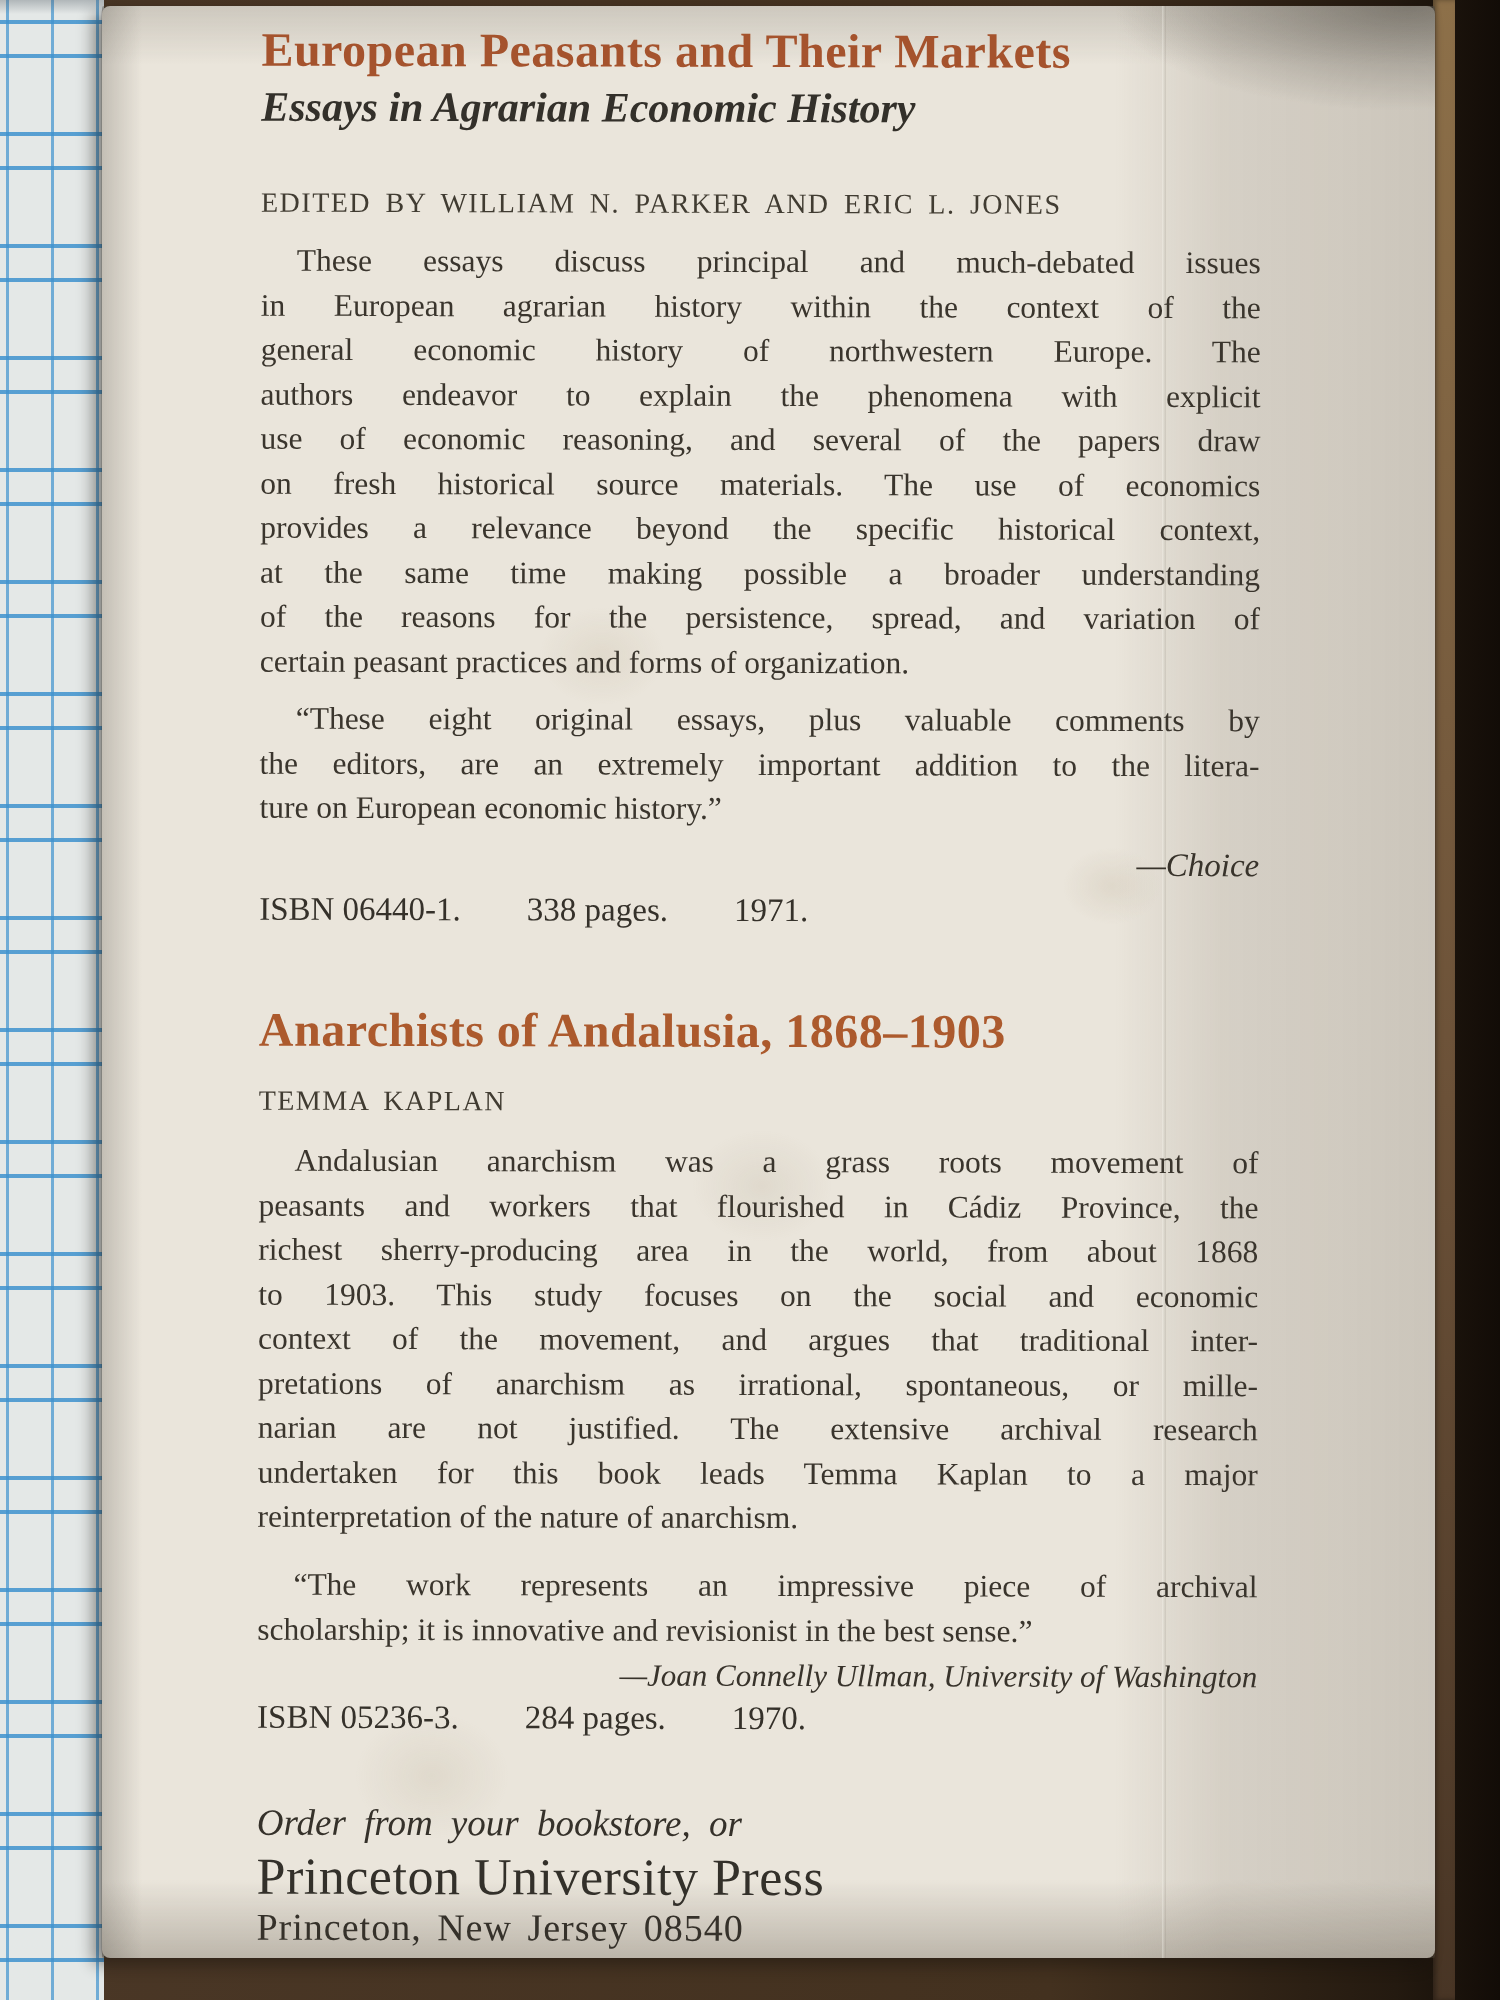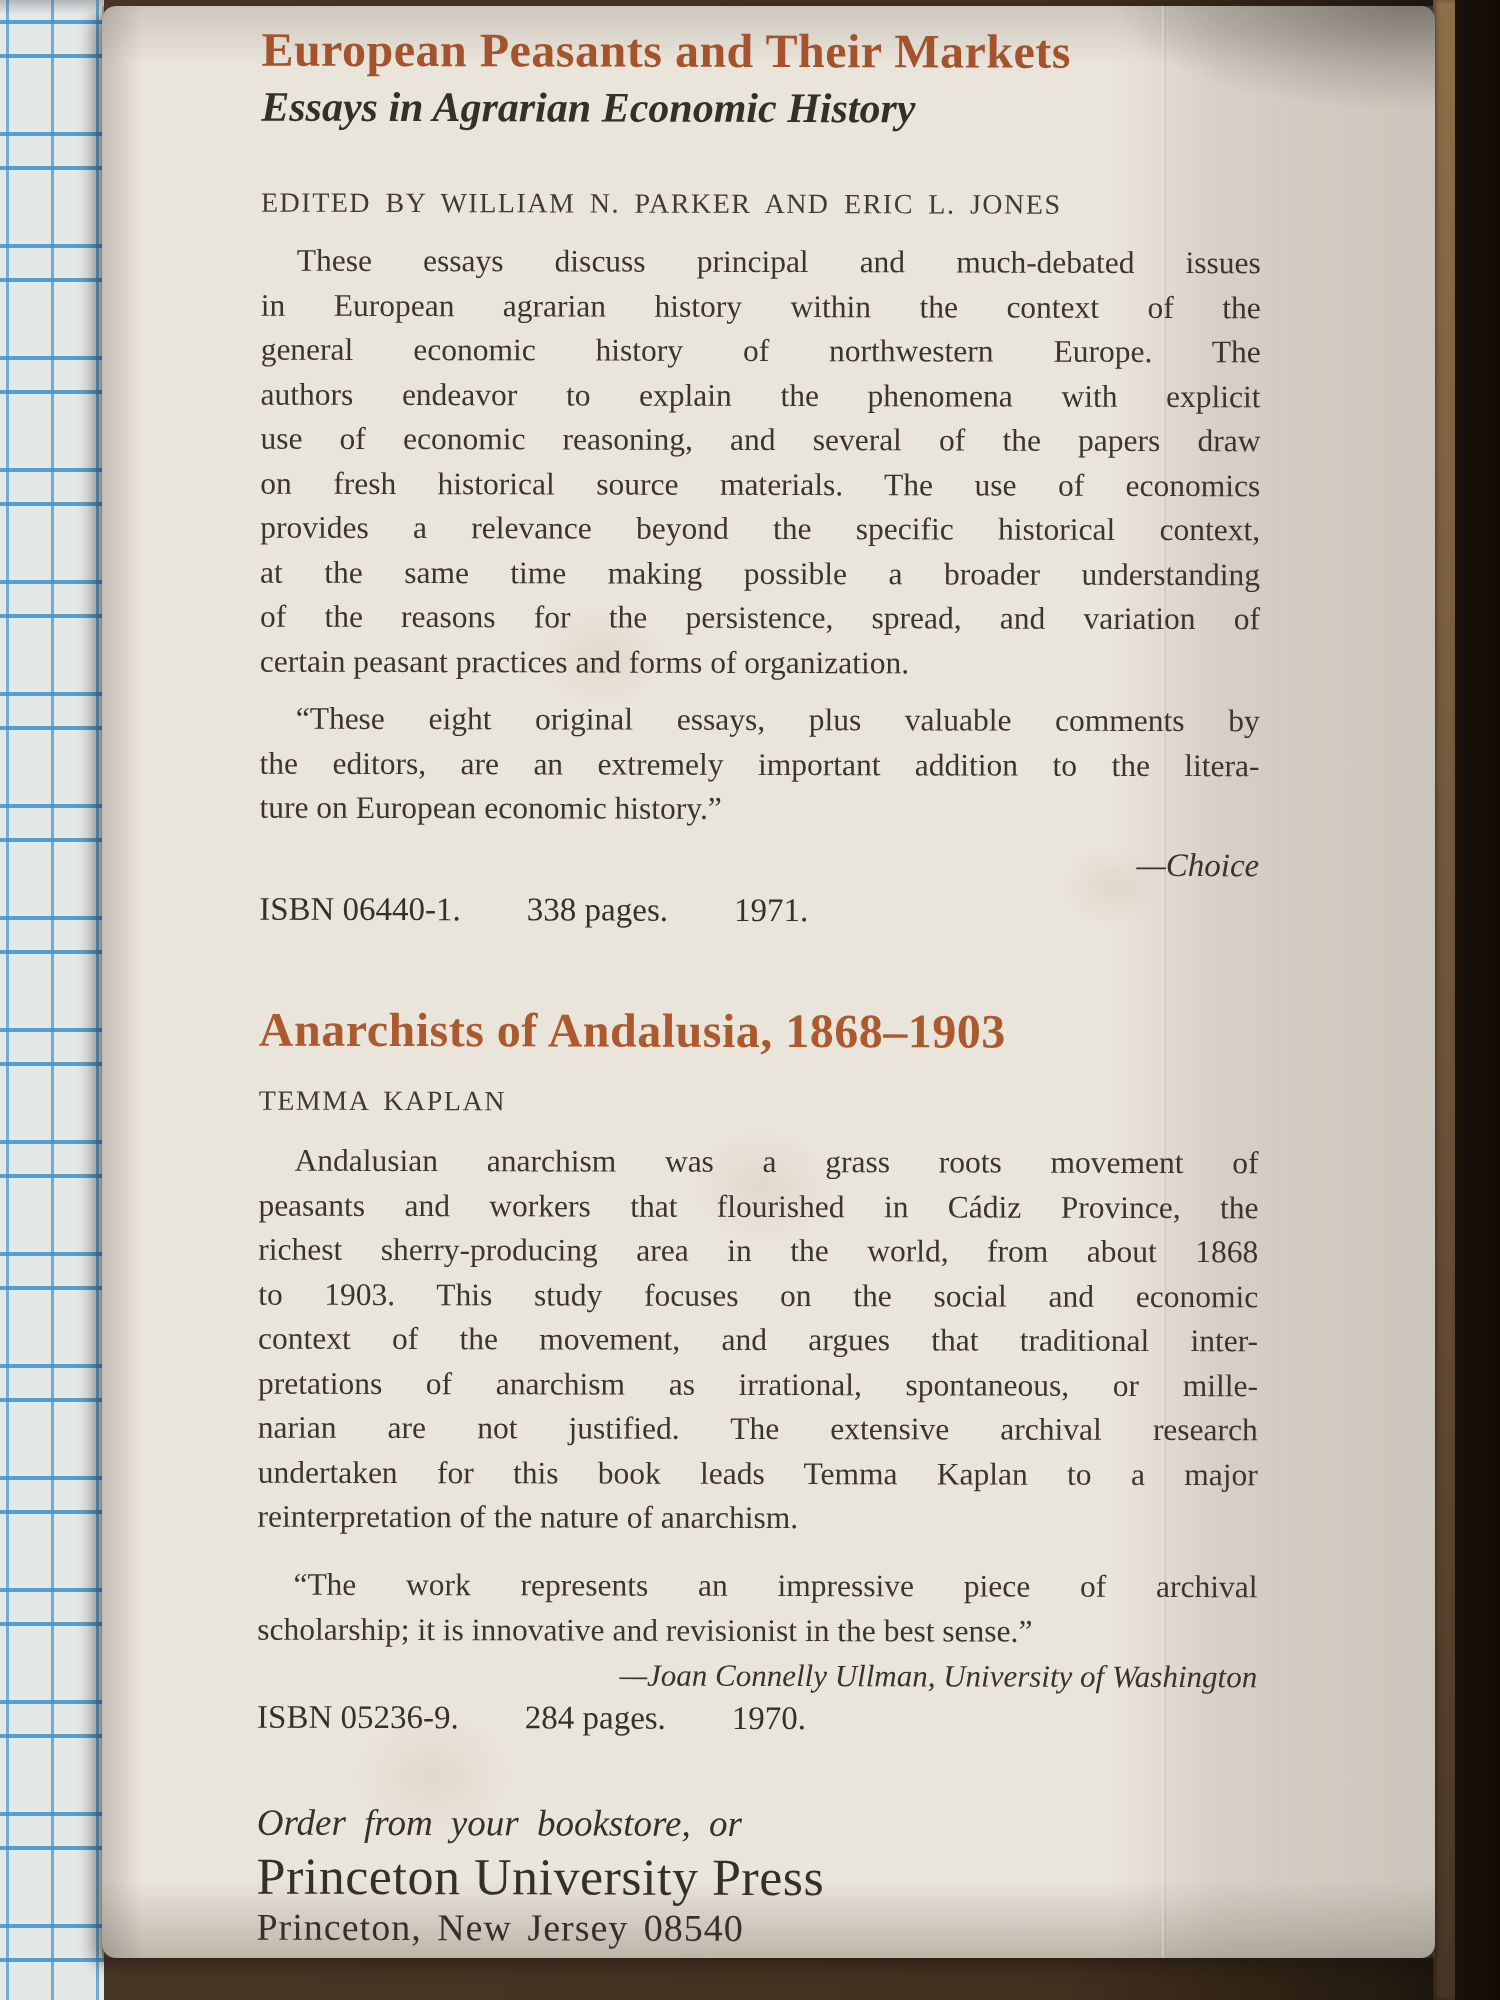--- a/index.html
+++ b/index.html
@@ -28,21 +28,21 @@
   
   .board-edge {
     position:absolute; left:1433px; top:0; width:22px; height:100%;
     background: linear-gradient(to bottom, #8d7049, #6b5138 55%, #483525);
     box-shadow: inset 3px 0 5px rgba(0,0,0,0.35);
   }
 
   .jacket {
     position:absolute; left:102px; top:6px; width:1333px; height:1952px;
     background:#eae5db;
-    border-radius:14px;
+    border-radius:8px;
     box-shadow:-9px 7px 16px rgba(20,15,10,0.45), 0 0 0 1px rgba(60,50,40,0.15);
     padding-left:32px;
   }
   
   .jacket::before {
     content:""; position:absolute; inset:0; pointer-events:none; border-radius:2px;
     background:
       radial-gradient(420px 150px at 98% 0%, rgba(70,66,58,0.5), rgba(70,66,58,0) 70%),
       linear-gradient(to right, rgba(60,55,48,0.22), rgba(60,55,48,0) 3%),
       linear-gradient(to right, rgba(0,0,0,0) 76%, rgba(110,100,88,0.16) 84%, rgba(95,86,74,0.22) 100%),
@@ -139,21 +139,21 @@
       </div>
 
       <div class="block para" style="top:1558px">
         <div class="jline first">“The work represents an impressive piece of archival</div>
         <div class="jline last">scholarship; it is innovative and revisionist in the best sense.”</div>
       </div>
 
       <div class="block attrib" style="top:1652px; font-size:31px">—Joan Connelly Ullman, University of Washington</div>
 
       <div class="block isbn-line" style="top:1694px">
-        <span>ISBN 05236-9.</span>
+        <span>ISBN 05236-3.</span>
         <span>284 pages.</span>
         <span>1970.</span>
       </div>
 
       <div class="block order-line" style="top:1796px">Order from your bookstore, or</div>
       <div class="block publisher" style="top:1842px">Princeton University Press</div>
       <div class="block address" style="top:1900px">Princeton, New Jersey 08540</div>
 
     </div>
   </div>

